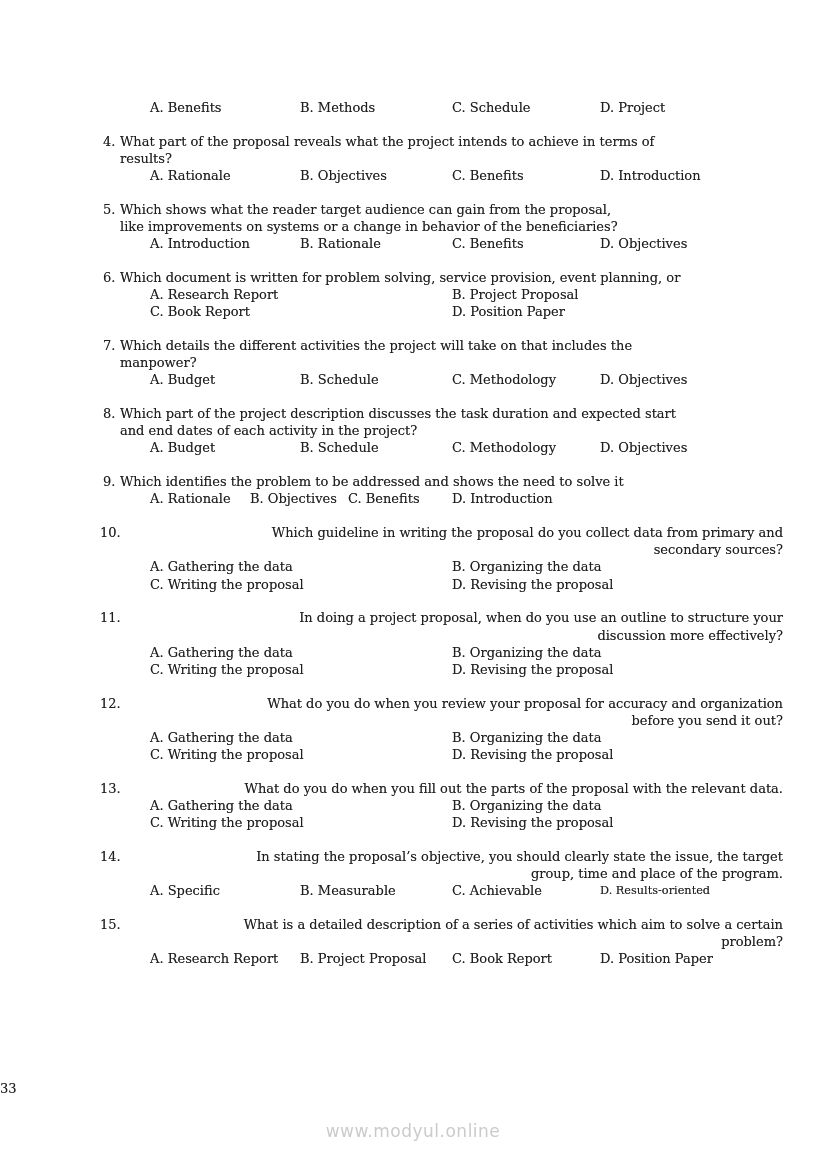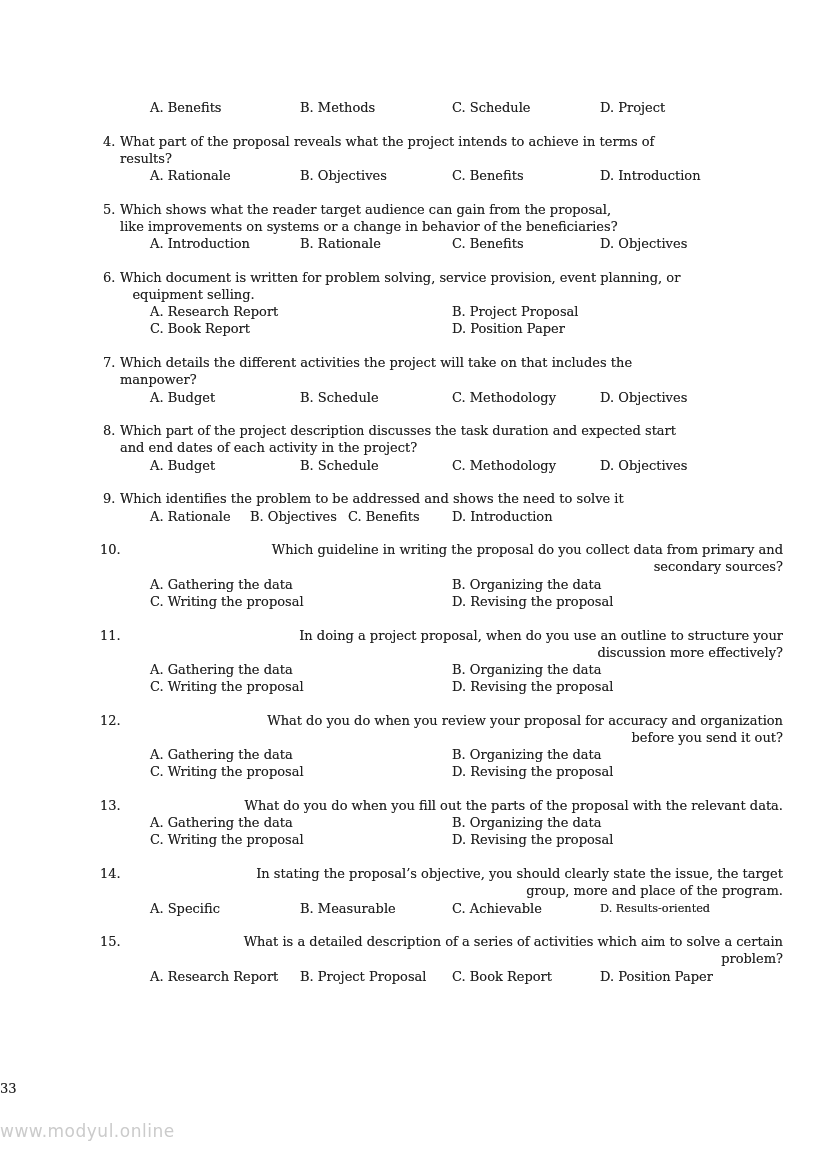--- a/index.html
+++ b/index.html
@@ -66,21 +66,21 @@
   .footer-num {
     position: absolute;
     top: 1080px; left: 0; width: 756px;
     text-align: left;
     line-height: 17.2px;
     text-shadow: 0 0 0.5px rgba(40,40,40,0.55);
   }
   .watermark {
     position: absolute;
     top: 1121px; left: 0; width: 826px;
-    text-align: left;
+    text-align: center;
     font-family: "DejaVu Sans", sans-serif;
     font-size: 17px;
     letter-spacing: 0.5px;
     color: #cbcbcb;
     text-shadow: none;
   }
 </style>
 </head>
 <body>
 
@@ -109,21 +109,20 @@
         <div class="line"><span>like improvements on systems or a change in behavior of the beneficiaries?</span></div>
         <div class="opt-row cols4">
           <span class="opt o0">A. Introduction</span>
           <span class="opt o1">B. Rationale</span>
           <span class="opt o2">C. Benefits</span>
           <span class="opt o3">D. Objectives</span>
         </div>
       </div>
       <div class="q">
         <div class="line"><span class="qnum">6.</span><span>Which document is written for problem solving, service provision, event planning, or</span></div>
-        <div class="line"><span>   equipment selling.</span></div>
         <div class="opt-row cols2">
           <span class="opt oL">A. Research Report</span>
           <span class="opt oR">B. Project Proposal</span>
         </div>
         <div class="opt-row cols2">
           <span class="opt oL">C. Book Report</span>
           <span class="opt oR">D. Position Paper</span>
         </div>
       </div>
       <div class="q">
@@ -197,21 +196,21 @@
           <span class="opt oL">A. Gathering the data</span>
           <span class="opt oR">B. Organizing the data</span>
         </div>
         <div class="opt-row cols2">
           <span class="opt oL">C. Writing the proposal</span>
           <span class="opt oR">D. Revising the proposal</span>
         </div>
       </div>
       <div class="q d2">
         <div class="line"><span class="qnum">14.</span><span>In stating the proposal’s objective, you should clearly state the issue, the target</span></div>
-        <div class="line"><span> group, more and place of the program.</span></div>
+        <div class="line"><span> group, time and place of the program.</span></div>
         <div class="opt-row cols4">
           <span class="opt o0">A. Specific</span>
           <span class="opt o1">B. Measurable</span>
           <span class="opt o2">C. Achievable</span>
           <span class="opt o3 small">D. Results-oriented</span>
         </div>
       </div>
       <div class="q d2">
         <div class="line"><span class="qnum">15.</span><span>What is a detailed description of a series of activities which aim to solve a certain</span></div>
         <div class="line"><span>problem?</span></div>

